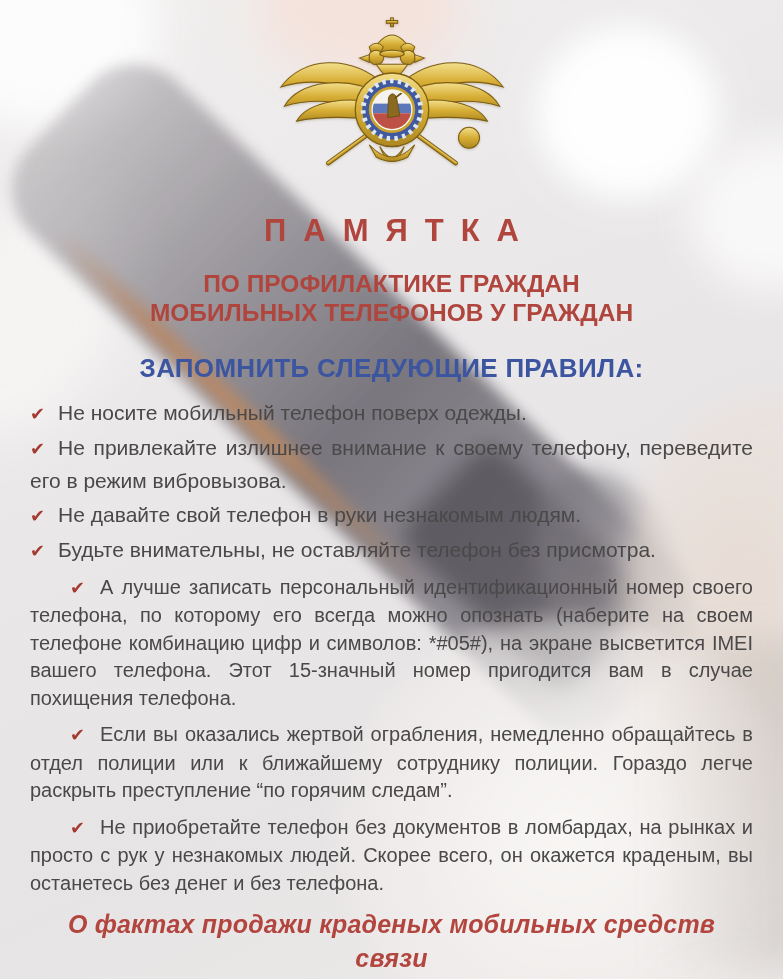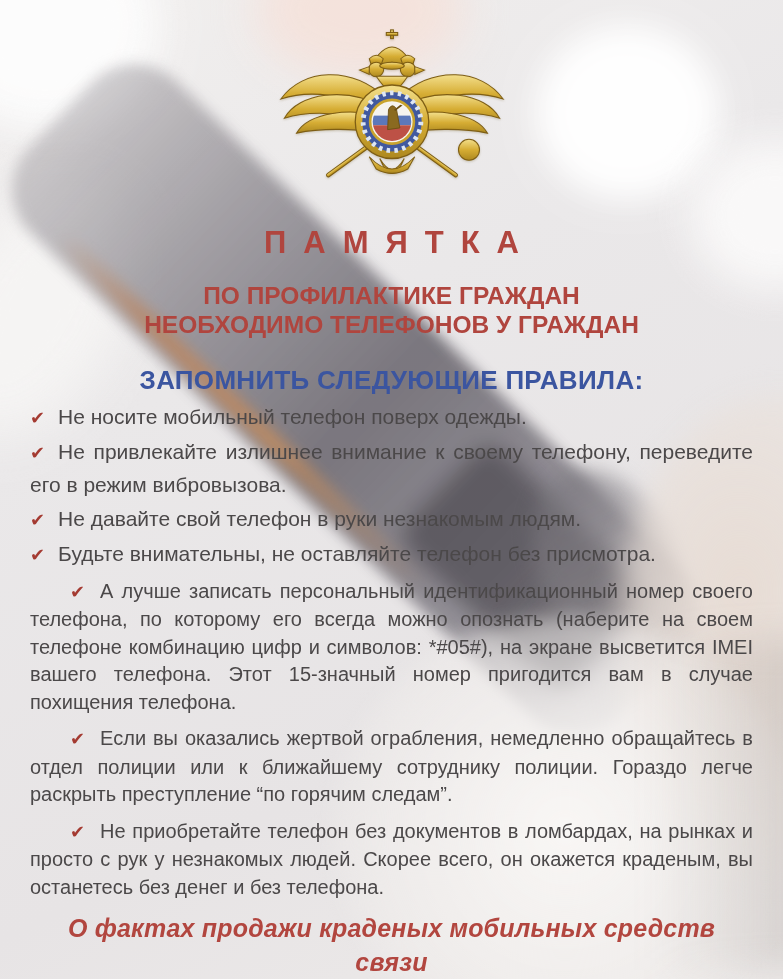--- a/index.html
+++ b/index.html
@@ -49,42 +49,42 @@
               filter:blur(14px); }
   .hand-lower { left:330px; top:615px; width:470px; height:430px; border-radius:50%;
               background:radial-gradient(circle, rgba(249,247,245,.96) 0%,
                  rgba(241,238,236,.55) 62%, rgba(241,238,236,0) 80%);
               filter:blur(9px); }
   .rshade { right:-30px; top:640px; width:160px; height:330px;
               background:linear-gradient(to left, rgba(150,140,134,.28), rgba(150,140,134,0));
               filter:blur(18px); }
 
   
-  .content { position:absolute; inset:0; padding:16px 30px; box-sizing:border-box; }
+  .content { position:absolute; inset:0; padding:4px 30px; box-sizing:border-box; }
 
   .emblem { text-align:center; padding-top:13px; height:180px; }
   .emblem svg { filter:drop-shadow(0 1px 1px rgba(90,70,10,.25)); }
 
   .title {
     margin:16px 0 0; text-align:center;
     color:#b0453e; font-size:31px; font-weight:bold;
     letter-spacing:17px; text-indent:17px;
   }
   .subtitle {
     margin-top:20px; text-align:center;
     color:#b0453e; font-size:24.5px; font-weight:bold; line-height:1.2;
   }
   .sec-heading {
     margin:0; text-align:center;
     color:#3b55a0; font-size:26px; font-weight:bold; letter-spacing:.3px;
   }
   .sec-heading.rules-h { margin-top:25px; }
   .sec-heading.memo-h  { margin-top:5px; }
 
-  .rules { margin-top:5px; }
+  .rules { margin-top:13px; }
   .rule {
     margin:0 0 2px; color:#4b4849;
     font-size:21px; line-height:32px; text-align:justify;
   }
   .rule .check { color:#a43a31; font-size:18px; margin-right:13px; }
 
   .paras { margin-top:7px; }
   .para {
     margin:0 0 9px; color:#4b4849;
     font-size:20px; line-height:27.5px; text-align:justify;
@@ -183,21 +183,21 @@
           <rect x="106" y="110" width="48" height="18" fill="#bd5146"></rect>
           <path d="M126 92 q4 -8 9 -1 l4 22 -14 2 Z" fill="#8a6a20" stroke="#6b4e12" stroke-width="1"></path>
           <path d="M133 93 l9 -7" stroke="#6b4e12" stroke-width="2"></path>
         </g>
       </svg>
     </div>
 
     <h1 class="title">ПАМЯТКА</h1>
     <div class="subtitle">
       <div>ПО ПРОФИЛАКТИКЕ ГРАЖДАН</div>
-      <div>НЕОБХОДИМО ТЕЛЕФОНОВ У ГРАЖДАН</div>
+      <div>МОБИЛЬНЫХ ТЕЛЕФОНОВ У ГРАЖДАН</div>
     </div>
 
     <h2 class="sec-heading rules-h">ЗАПОМНИТЬ СЛЕДУЮЩИЕ ПРАВИЛА:</h2>
     <div class="rules">
       <p class="rule"><span class="check">✔</span><span>Не носите мобильный телефон поверх одежды.</span></p>
       <p class="rule"><span class="check">✔</span><span>Не привлекайте излишнее внимание к своему телефону, переведите его в режим вибровызова.</span></p>
       <p class="rule"><span class="check">✔</span><span>Не давайте свой телефон в руки незнакомым людям.</span></p>
       <p class="rule"><span class="check">✔</span><span>Будьте внимательны, не оставляйте телефон без присмотра.</span></p>
     </div>
 

